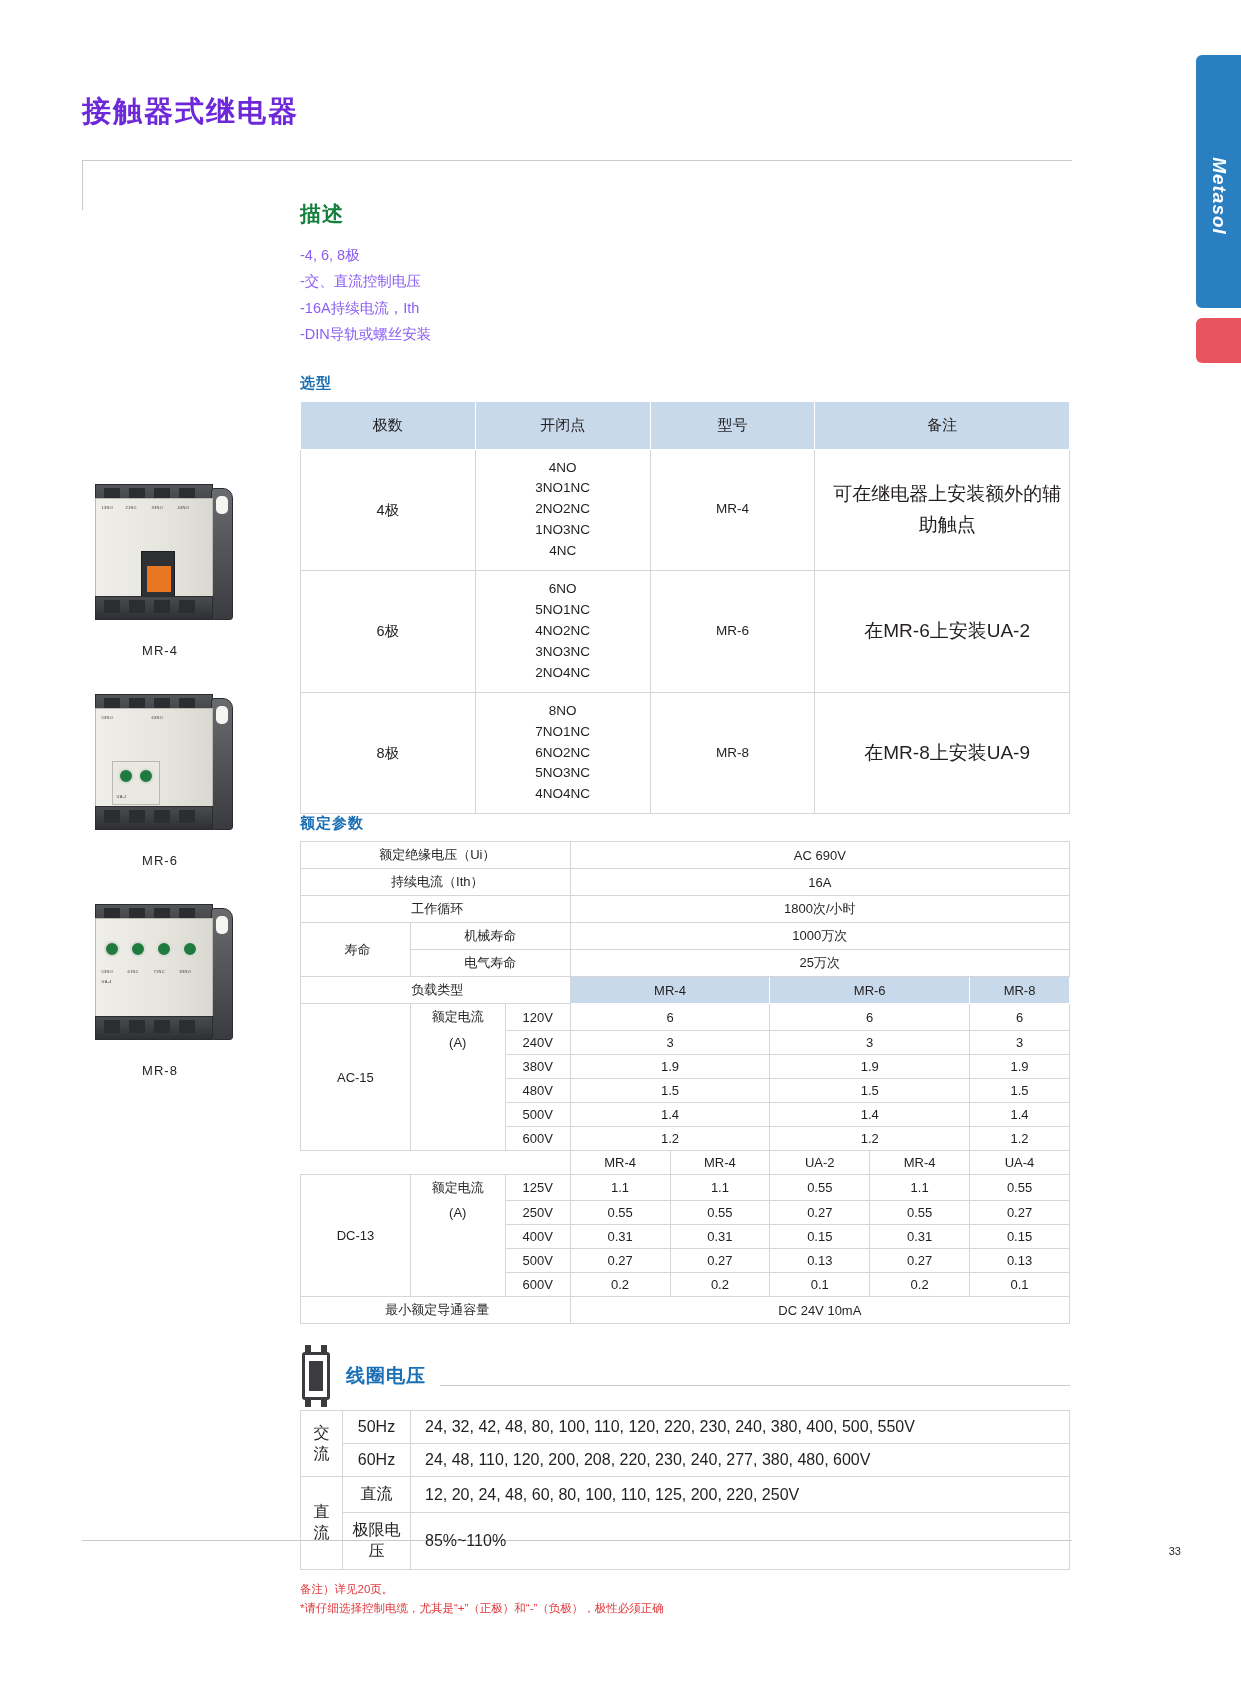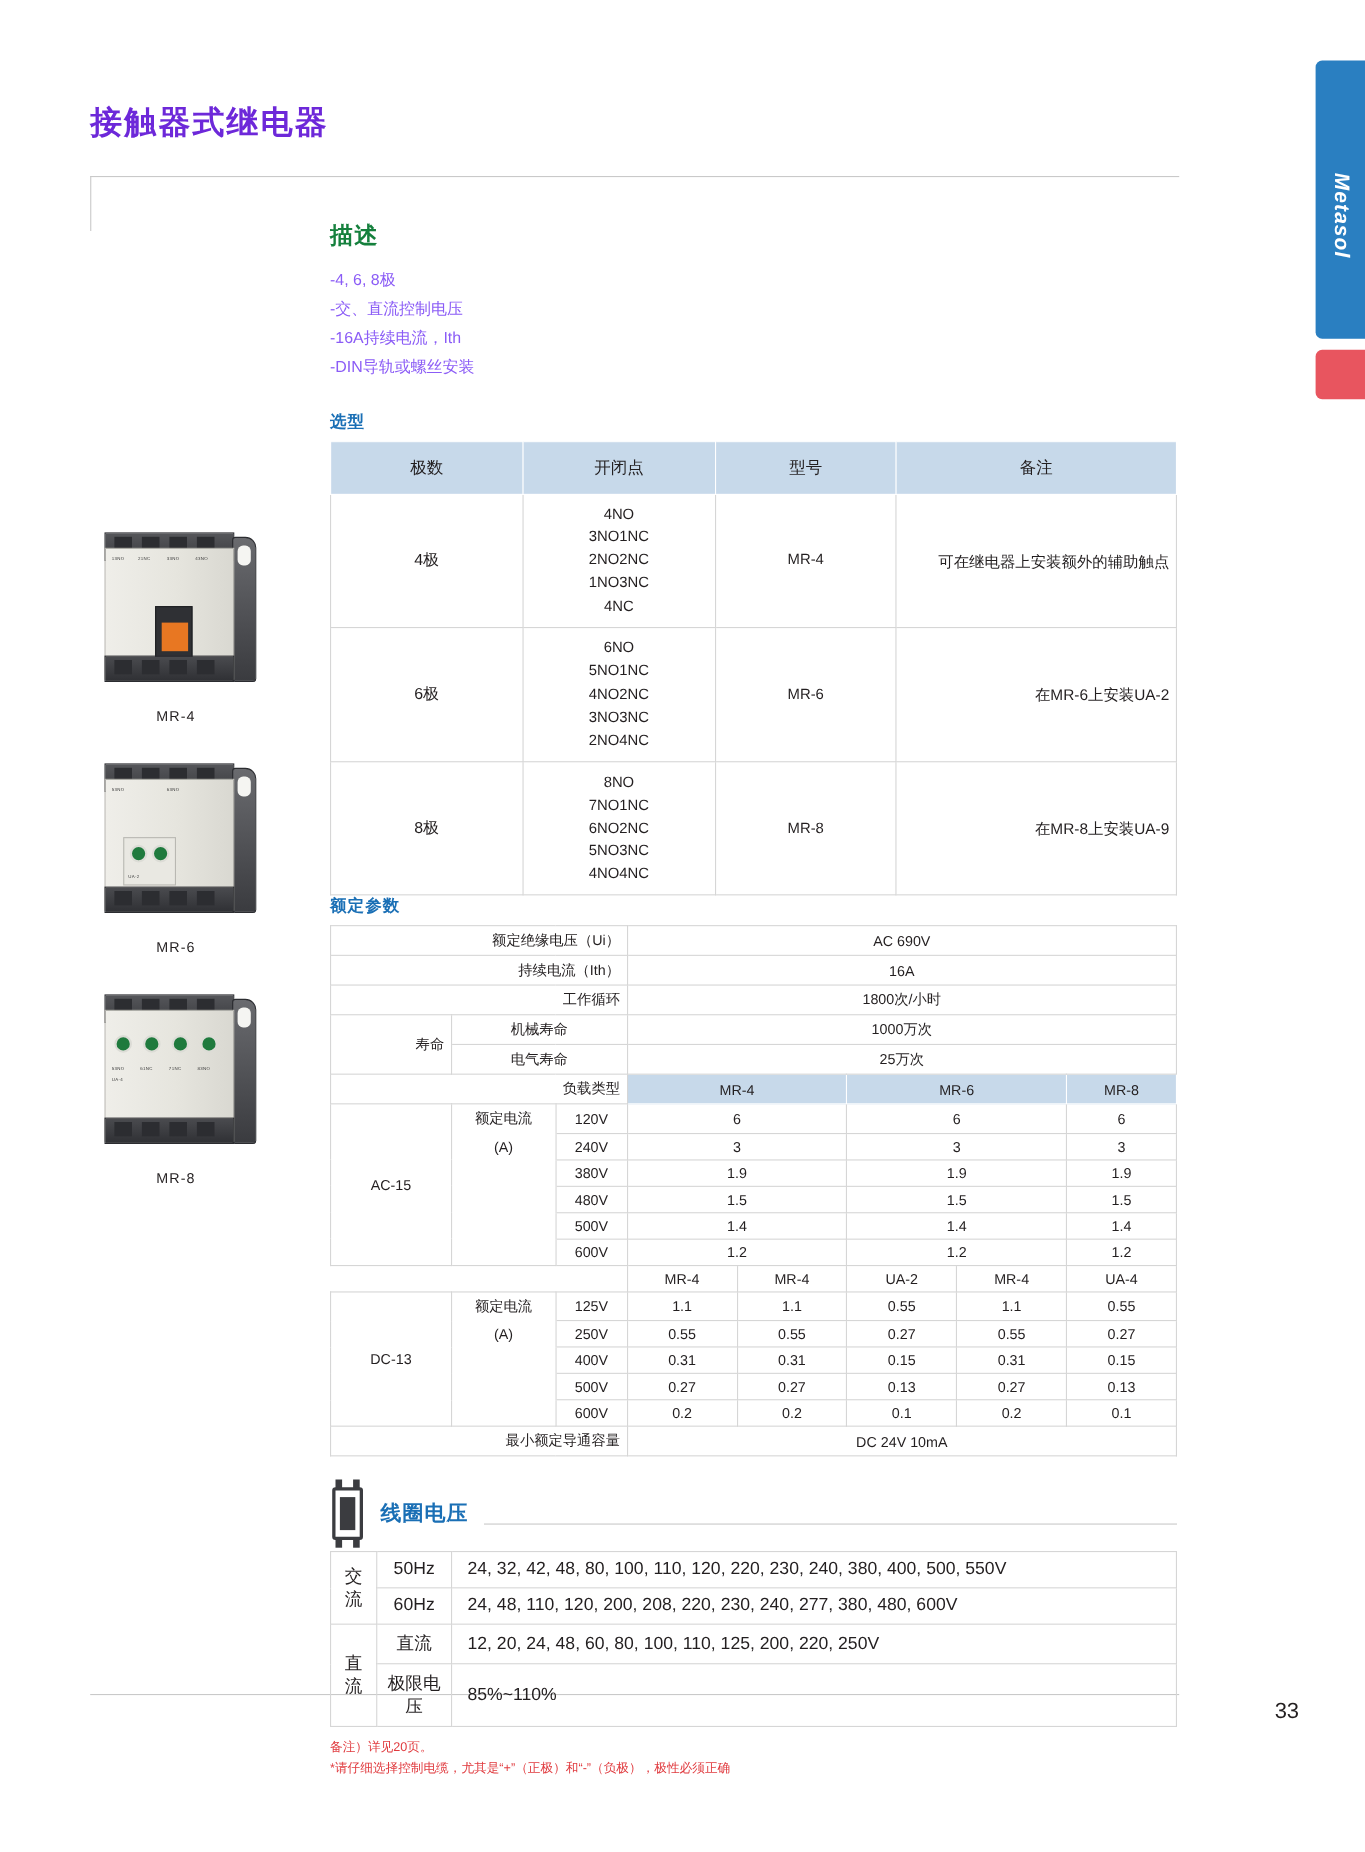--- a/index.html
+++ b/index.html
@@ -45,21 +45,21 @@
   }
   .left-vrule {
     position:absolute; left:82px; top:160px; width:1px; height:50px;
     background:#c9c9c9;
   }
   .bottom-rule {
     position:absolute; left:82px; top:1540px; width:990px; height:1px;
     background:#c9c9c9;
   }
   .page-num {
-    position:absolute; right:60px; top:1545px; font-size:20px; color:#231f20;
+    position:absolute; right:60px; top:1545px; font-size:11px; color:#231f20;
   }
 
   
   .products { position:absolute; left:75px; top:470px; width:170px; }
   .product { margin-bottom:22px; text-align:center; }
   .product .caption { font-size:13px; margin-top:8px; color:#231f20; letter-spacing:1px;}
 
   .dev-img { width:155px; height:165px; position:relative; margin:0 auto; }
   .dev-body {
     position:absolute; left:12px; top:28px; width:118px; height:120px;
@@ -130,29 +130,29 @@
   
   .sel-table { font-size:13.5px; }
   .sel-table th {
     background:#c7d9ea; border:1px solid #ffffff; color:#231f20;
     font-weight:normal; font-size:15px; padding:14px 4px; text-align:center;
   }
   .sel-table td {
     border:1px solid #d6d6d6; padding:8px 6px; text-align:center;
     vertical-align:middle; line-height:1.55; font-size:13.5px;
   }
-  .sel-table td.remark { text-align:right; padding-left:16px; line-height:1.6; font-size:14px;}
+  .sel-table td.remark { text-align:center; padding-left:16px; line-height:1.6; font-size:19px;}
   .sel-table td.poles { font-size:14.5px; }
 
   
   .rate { font-size:13px; margin-bottom:28px; }
   .rate td, .rate th {
     border:1px solid #d6d6d6; padding:4px 6px; text-align:center; height:21px;
   }
-  .rate td.lbl { text-align:right; padding-left:10px; }
+  .rate td.lbl { text-align:center; padding-left:10px; }
   .rate td.lbl-c { text-align:center; }
 
   
   .coil-head { display:flex; align-items:center; gap:14px; margin-bottom:10px; }
   .coil-icon { width:32px; height:48px; position:relative; }
   .coil-icon .outer {
     position:absolute; left:2px; top:0; width:28px; height:48px;
     border:3px solid #3b3c40; border-radius:3px;
   }
   .coil-icon .inner {

